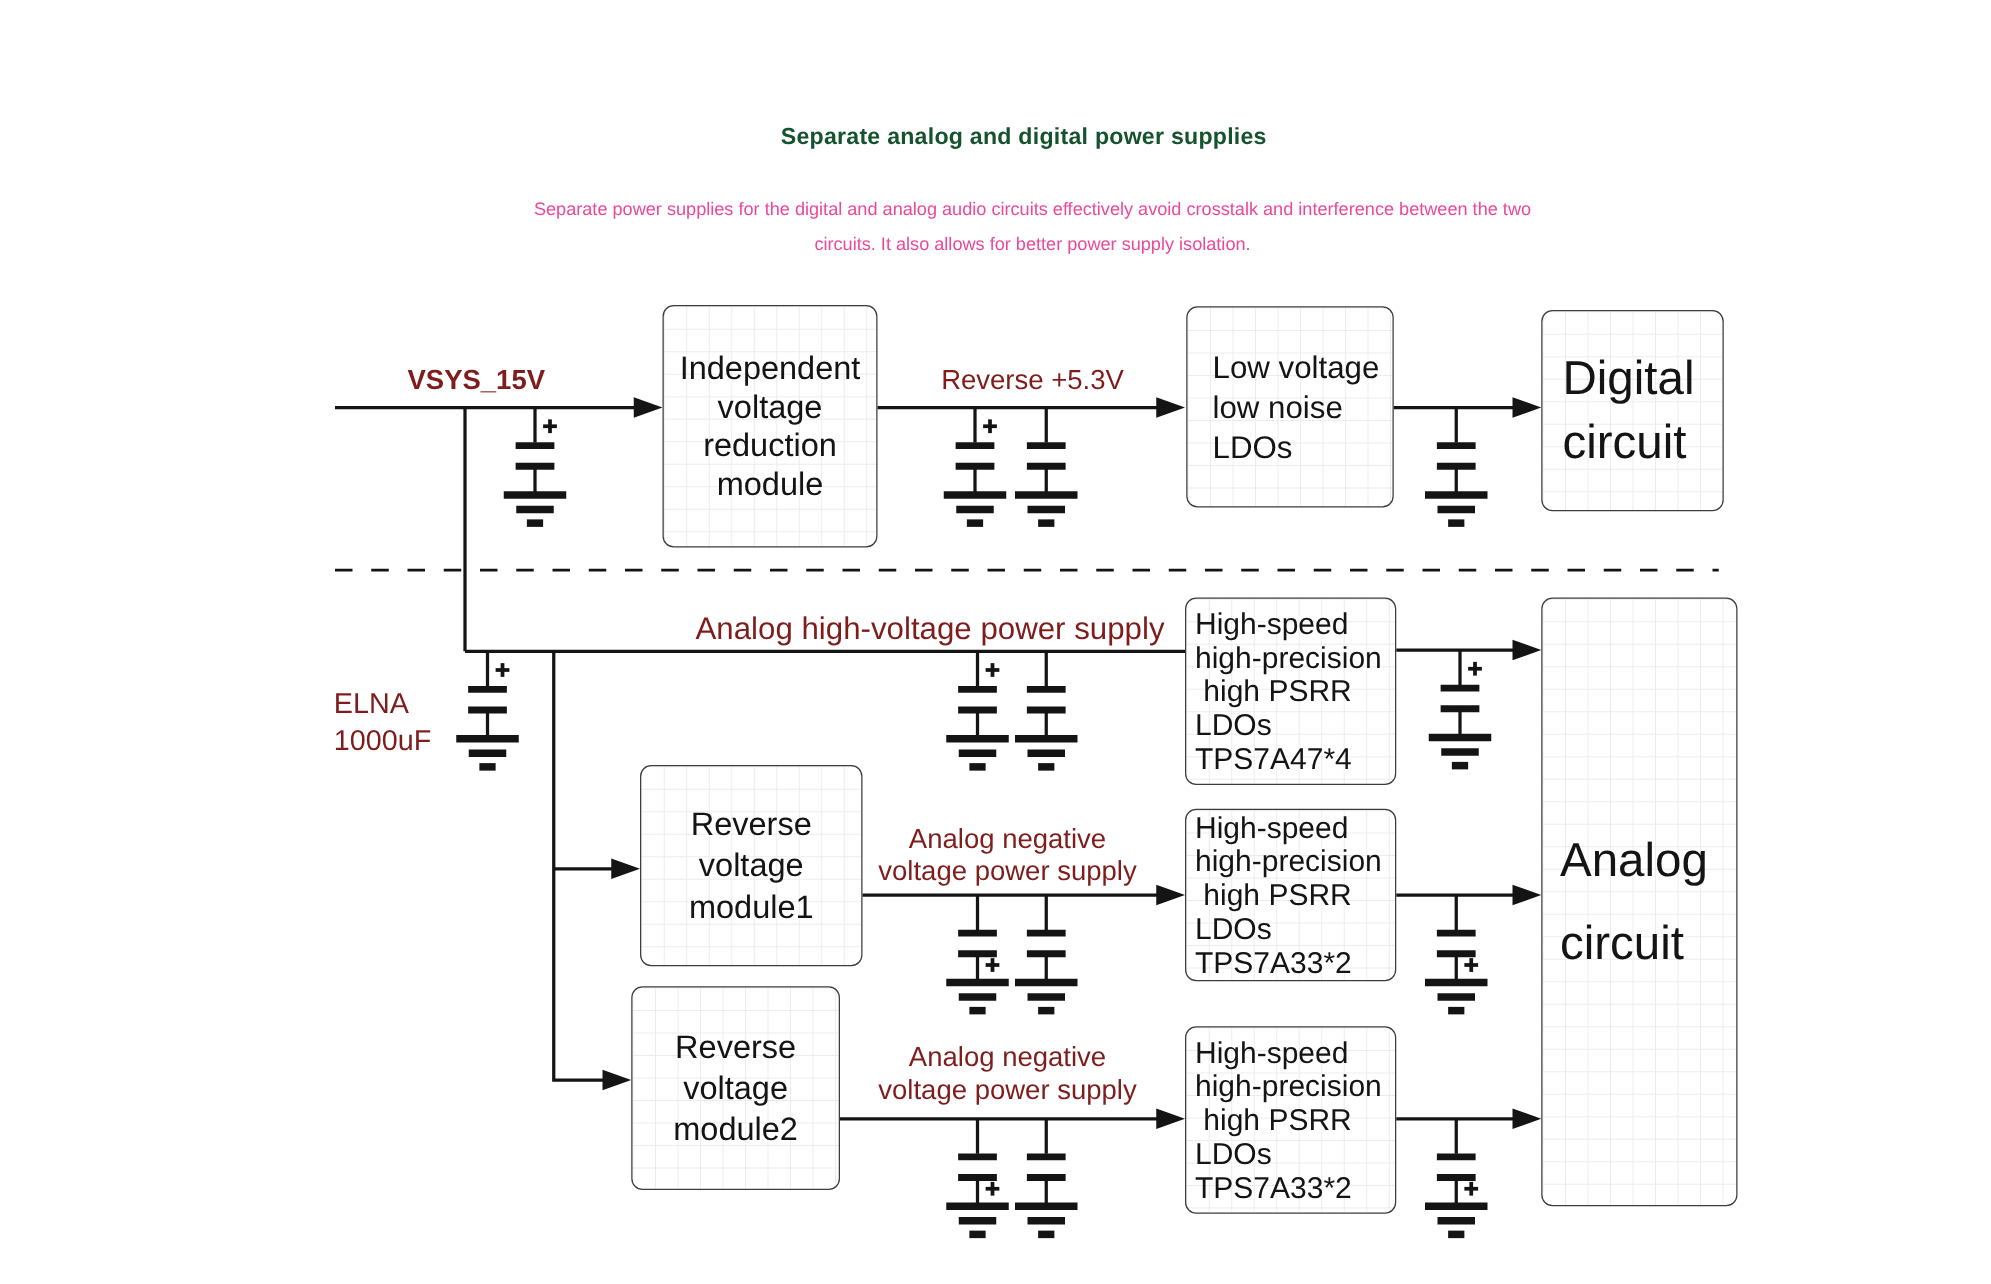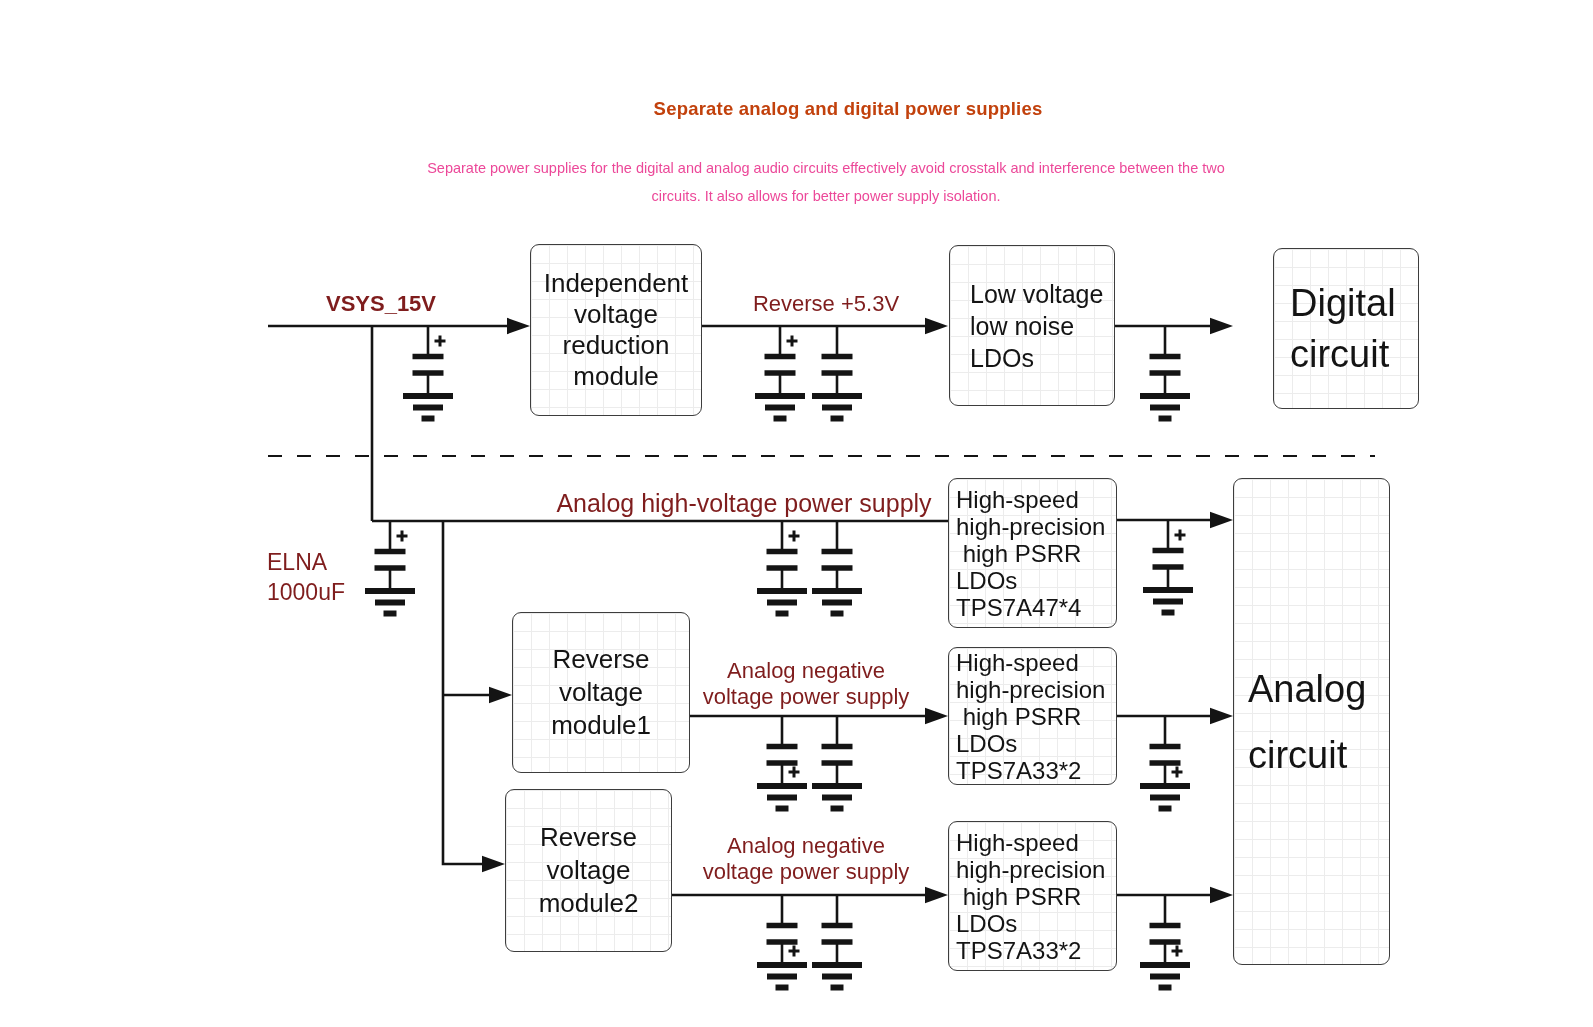--- a/index.html
+++ b/index.html
@@ -4,22 +4,22 @@
 <style>
   html,body{margin:0;padding:0;}
   body{
     width:1593px;height:1027px;position:relative;overflow:hidden;
     background:#ffffff;
     font-family:"Liberation Sans", sans-serif;
     color:#141414;
   }
   .abs{position:absolute;}
   .title{
-    left:448px;top:98px;width:800px;text-align:center;
-    font-size:18.5px;font-weight:bold;color:#c2410c;
+    left:419px;top:98px;width:800px;text-align:center;
+    font-size:18.5px;font-weight:bold;color:#14532d;
     letter-spacing:0.2px;
   }
   .subtitle{
     left:326px;top:154px;width:1000px;text-align:center;
     font-size:14.5px;line-height:28px;color:#ec4899;
     white-space:pre-wrap;
   }
   .box{
     position:absolute;box-sizing:border-box;
     background-color:#ffffff;
@@ -129,28 +129,28 @@
 <div class="lbl center" style="left:296px;top:291px;width:170px;font-size:22px;font-weight:bold;">VSYS_15V</div>
 <div class="lbl center" style="left:741px;top:291px;width:170px;font-size:22px;">Reverse +5.3V</div>
 <div class="lbl center" style="left:545px;top:489px;width:398px;font-size:25px;">Analog high-voltage power supply</div>
 <div class="lbl center" style="left:700px;top:658px;width:212px;font-size:22px;line-height:26px;">Analog negative
 voltage power supply</div>
 <div class="lbl center" style="left:700px;top:833px;width:212px;font-size:22px;line-height:26px;">Analog negative
 voltage power supply</div>
 <div class="lbl" style="left:267px;top:547px;font-size:23px;line-height:30px;">ELNA
 1000uF</div>
 
-<div class="box center" style="left:530px;top:244px;width:172px;height:172px;font-size:26px;line-height:31px;">Independent
+<div class="box center" style="left:530px;top:244px;width:172px;height:194px;font-size:26px;line-height:31px;">Independent
 voltage
 reduction
 module</div>
 <div class="box" style="left:949px;top:245px;width:166px;height:161px;font-size:25px;line-height:32px;padding-left:20px;">Low voltage
 low noise
 LDOs</div>
-<div class="box" style="left:1233px;top:248px;width:146px;height:161px;font-size:38px;line-height:51px;padding-left:16px;margin-left:40px;">Digital
+<div class="box" style="left:1233px;top:248px;width:146px;height:161px;font-size:38px;line-height:51px;padding-left:16px;">Digital
 circuit</div>
 <div class="box" style="left:948px;top:478px;width:169px;height:150px;font-size:24px;line-height:27px;padding-left:7px;">High-speed
 high-precision
  high PSRR
 LDOs
 TPS7A47*4</div>
 <div class="box center" style="left:512px;top:612px;width:178px;height:161px;font-size:26px;line-height:33px;">Reverse
 voltage
 module1</div>
 <div class="box" style="left:948px;top:647px;width:169px;height:138px;font-size:24px;line-height:27px;padding-left:7px;">High-speed

